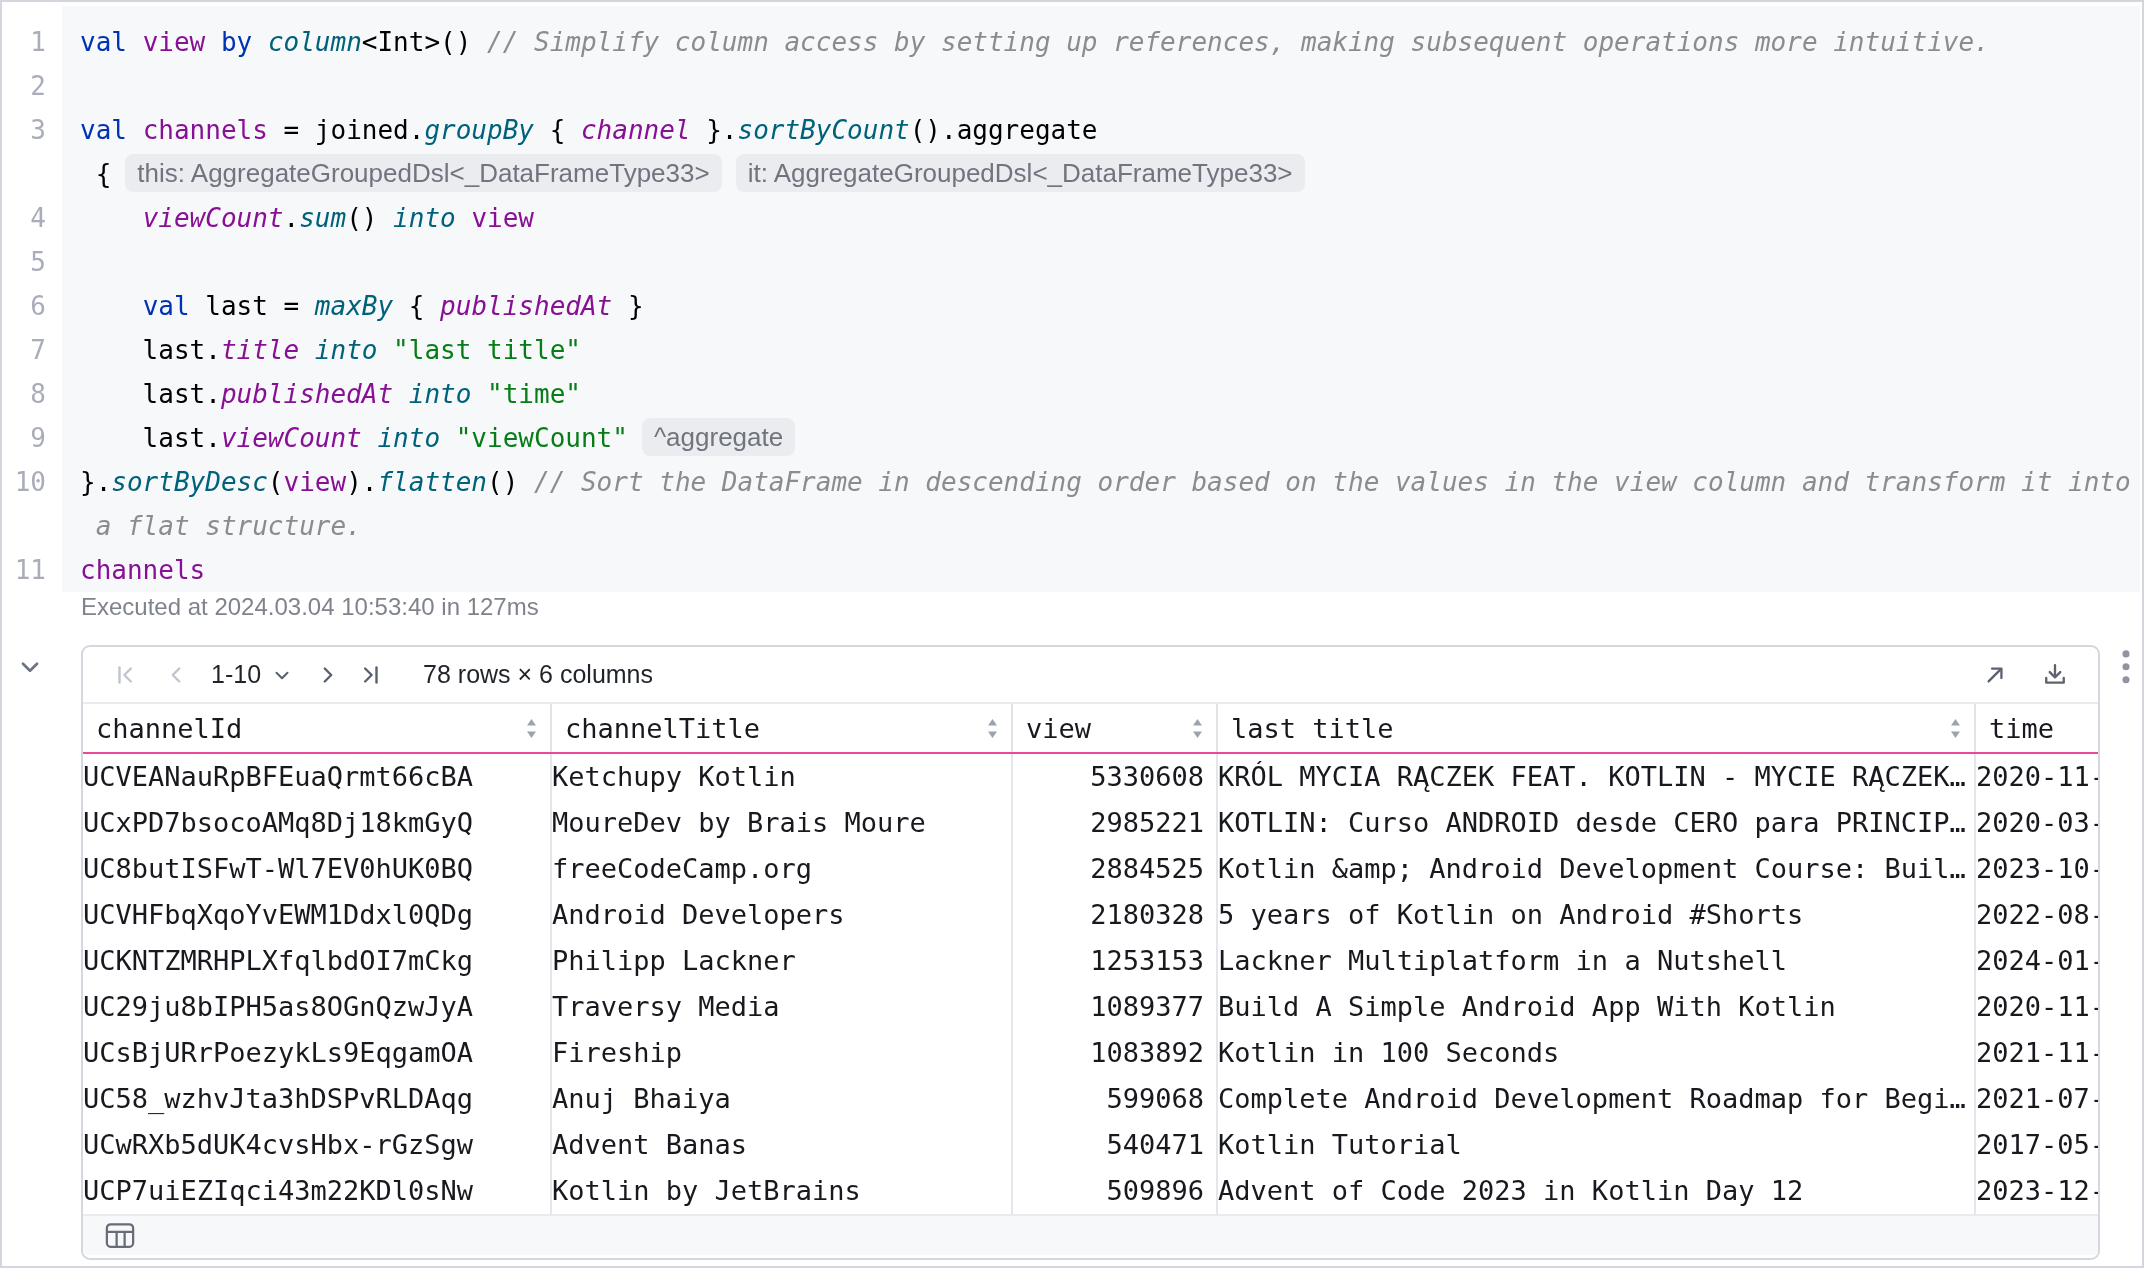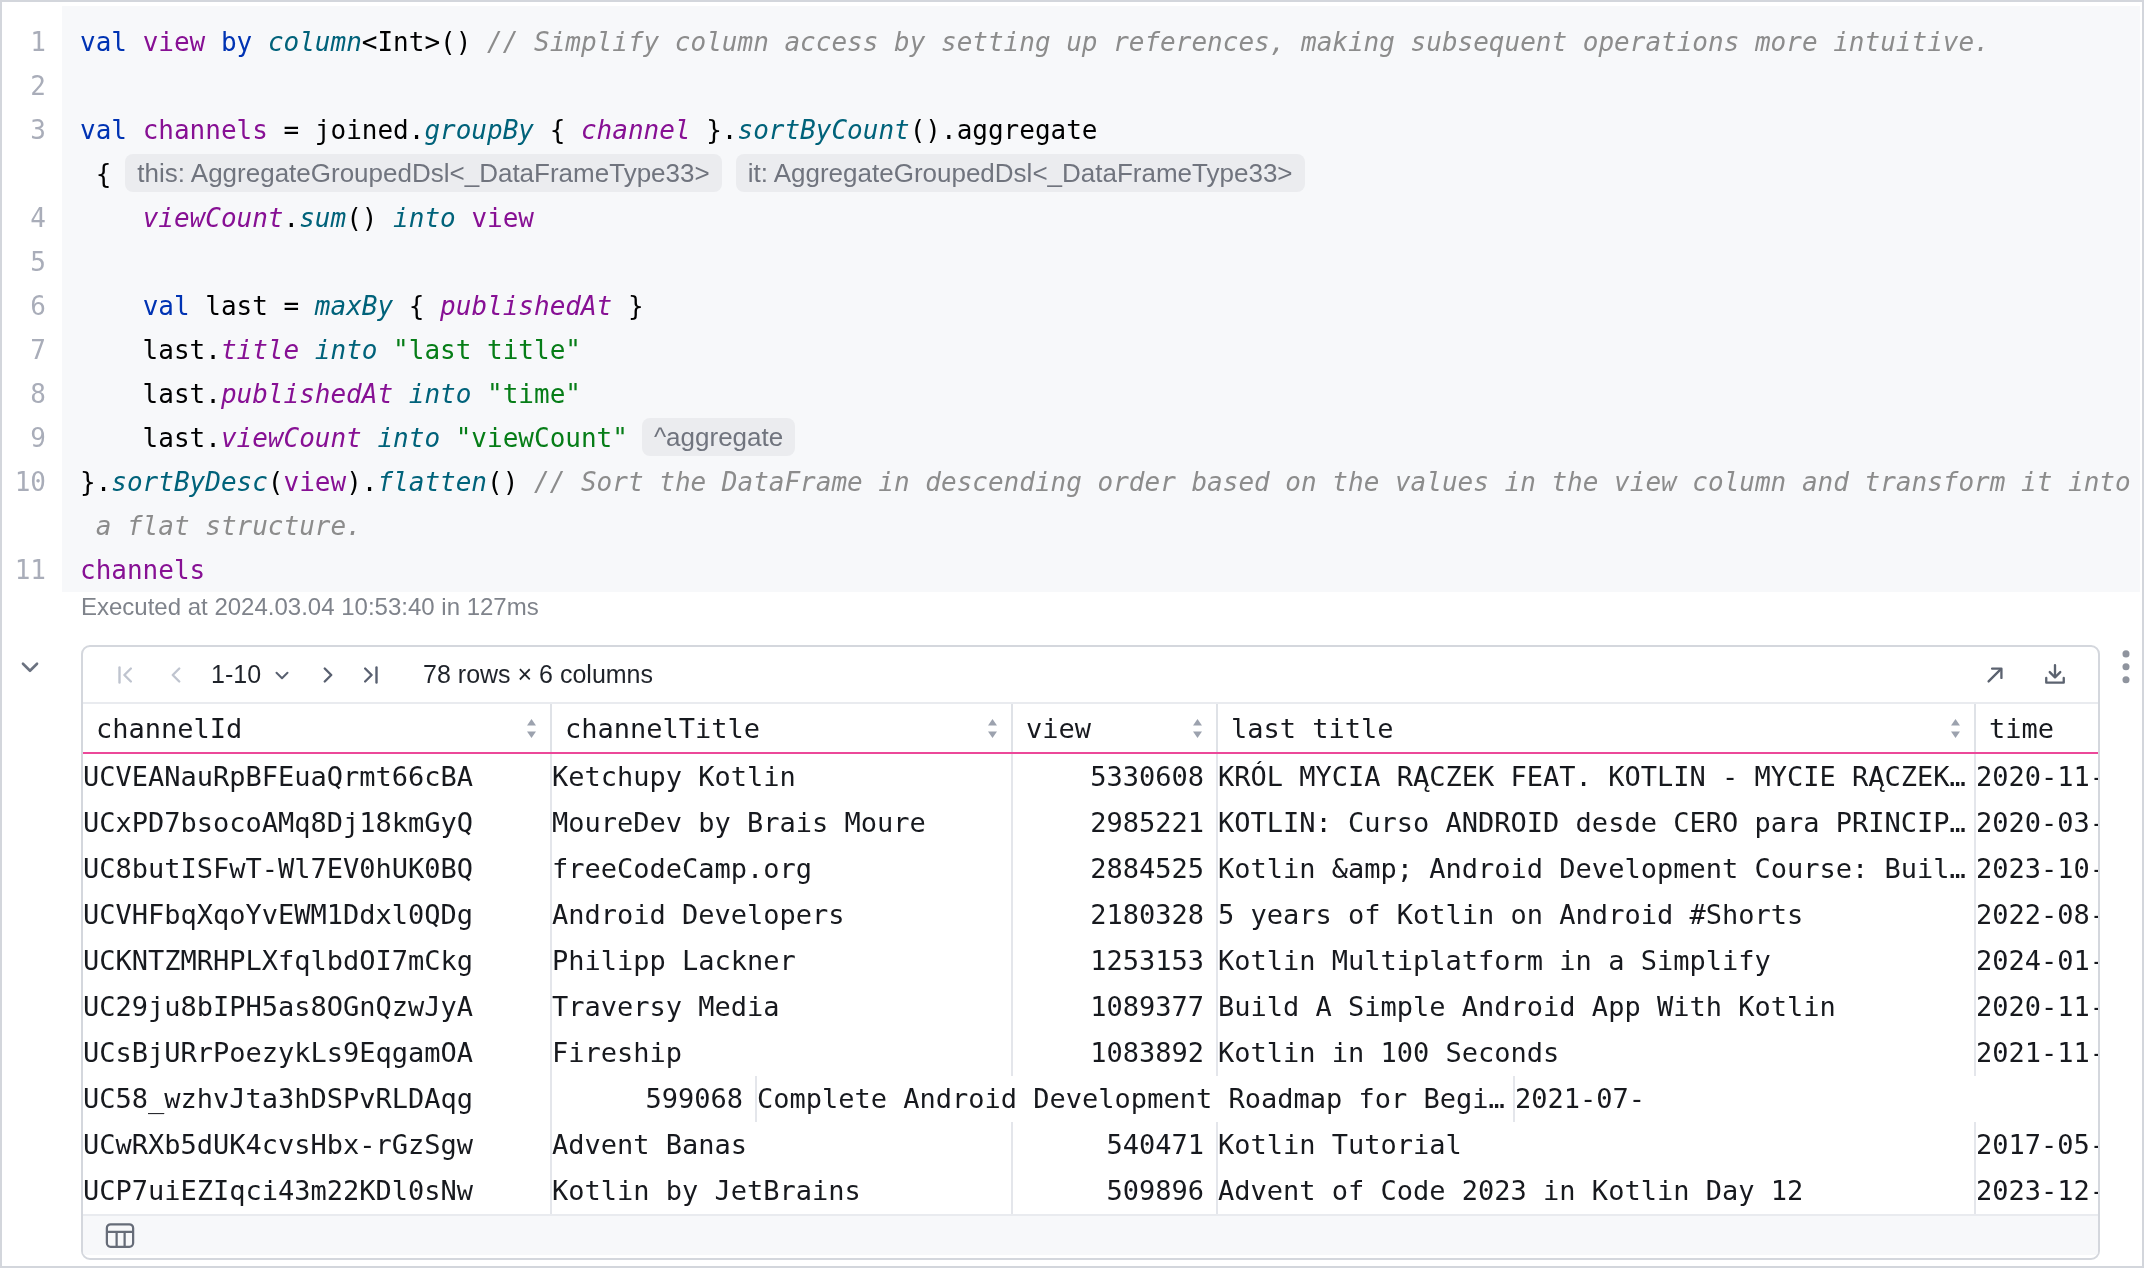--- a/index.html
+++ b/index.html
@@ -265,39 +265,40 @@
           <div class="td c0">UCVHFbqXqoYvEWM1Ddxl0QDg</div>
           <div class="td c1">Android Developers</div>
           <div class="td c2">2180328</div>
           <div class="td c3">5 years of Kotlin on Android #Shorts</div>
           <div class="td c4">2022-08-</div>
         </div>
         <div class="tr">
           <div class="td c0">UCKNTZMRHPLXfqlbdOI7mCkg</div>
           <div class="td c1">Philipp Lackner</div>
           <div class="td c2">1253153</div>
-          <div class="td c3">Kotlin Multiplatform in a Simplify</div>
+          <div class="td c3">Lackner Multiplatform in a Nutshell</div>
           <div class="td c4">2024-01-</div>
         </div>
         <div class="tr">
           <div class="td c0">UC29ju8bIPH5as8OGnQzwJyA</div>
           <div class="td c1">Traversy Media</div>
           <div class="td c2">1089377</div>
           <div class="td c3">Build A Simple Android App With Kotlin</div>
           <div class="td c4">2020-11-</div>
         </div>
         <div class="tr">
           <div class="td c0">UCsBjURrPoezykLs9EqgamOA</div>
           <div class="td c1">Fireship</div>
           <div class="td c2">1083892</div>
           <div class="td c3">Kotlin in 100 Seconds</div>
           <div class="td c4">2021-11-</div>
         </div>
         <div class="tr">
           <div class="td c0">UC58_wzhvJta3hDSPvRLDAqg</div>
+          <div class="td c1">Anuj Bhaiya</div>
           <div class="td c2">599068</div>
           <div class="td c3">Complete Android Development Roadmap for Begi…</div>
           <div class="td c4">2021-07-</div>
         </div>
         <div class="tr">
           <div class="td c0">UCwRXb5dUK4cvsHbx-rGzSgw</div>
           <div class="td c1">Advent Banas</div>
           <div class="td c2">540471</div>
           <div class="td c3">Kotlin Tutorial</div>
           <div class="td c4">2017-05-</div>

